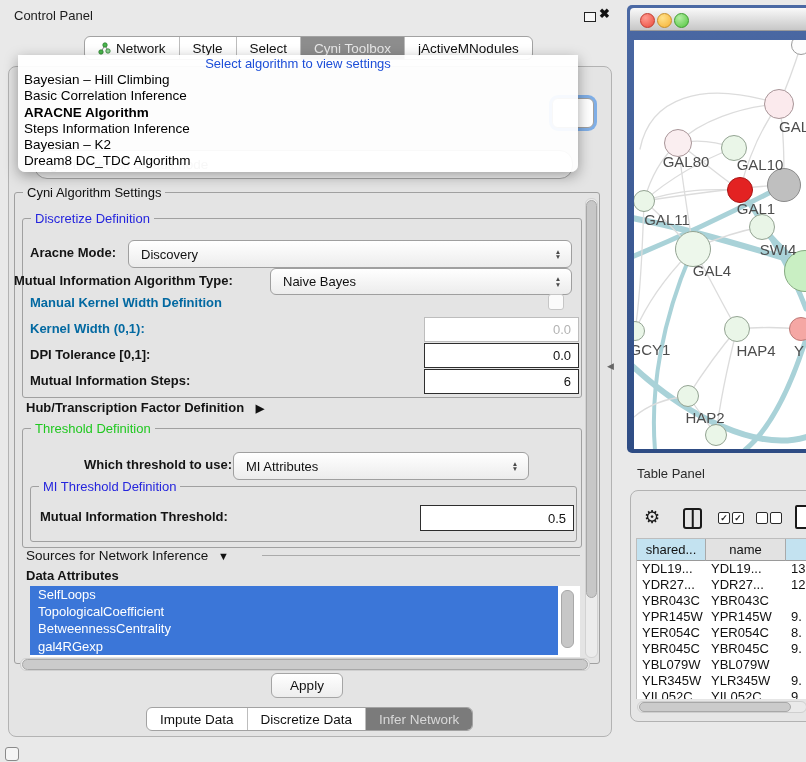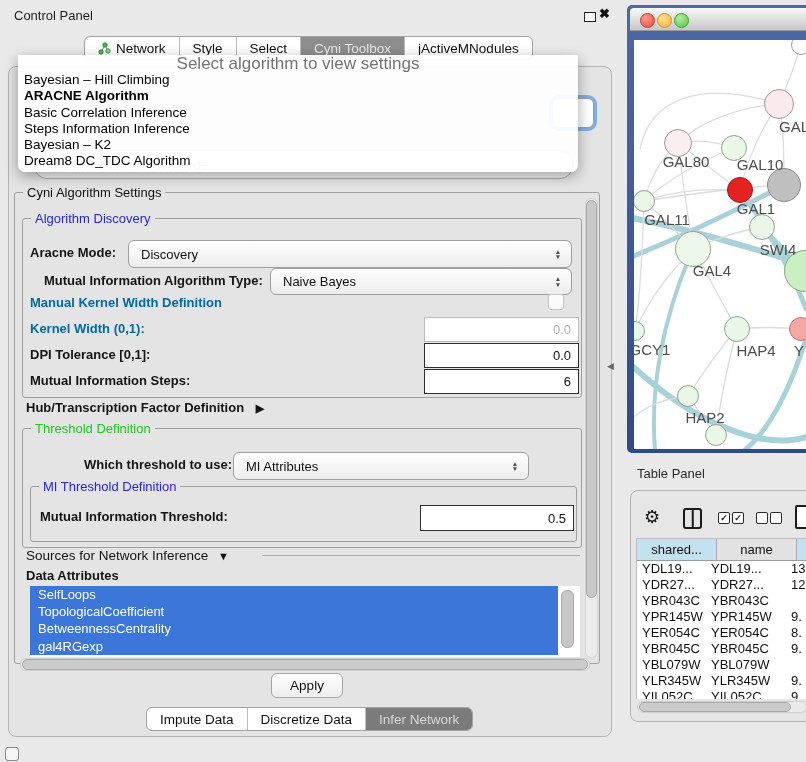--- a/index.html
+++ b/index.html
@@ -51,21 +51,21 @@
 
   
   .vtrack{position:absolute;background:#ececec;border:1px solid #d2d2d2;border-radius:6px}
   .vthumb{position:absolute;background:#c7c7c7;border:1px solid #a8a8a8;border-radius:6px}
   .htrack{position:absolute;background:#eaeaea;border:1px solid #cfcfcf;border-radius:6px}
   .hthumb{position:absolute;background:#cbcbcb;border:1px solid #a8a8a8;border-radius:6px}
 
   
   .popup{left:18px;top:55px;width:560px;height:117px;background:rgba(255,255,255,0.93);
          border-radius:0 0 7px 7px;box-shadow:0 4px 14px rgba(0,0,0,0.35);z-index:10}
-  .popup .ph{height:17px;line-height:17px;text-align:center;color:#737373;font-size:17px}
+  .popup .ph{height:17px;line-height:17px;text-align:center;color:#1d4ed8;font-size:13px}
   .popup .it{height:16.3px;line-height:16.3px;padding-left:6px;font-size:13.5px;color:#000;white-space:nowrap}
   .popup .it.bold{font-weight:bold}
 
   .ghost-combo{left:34px;top:150px;width:537px;height:27px;border:1px solid #a9a9a9;border-radius:13px;
                background:#f4f4f4;z-index:2;display:flex;align-items:center}
   .ghost-combo span{padding-left:15px;font-size:13.5px;color:#8f8f8f}
   .ghost-label{left:28px;top:86px;font-size:13px;color:#555;z-index:2}
   .focus-btn{left:552px;top:98px;width:40px;height:28px;background:#fff;border:1px solid #9f9f9f;
              border-radius:6px;box-shadow:0 0 0 3px #7faee6;z-index:2}
 
@@ -151,49 +151,49 @@
   <div class="abs ghost-label">Inference Algorithm</div>
   <div class="abs focus-btn"></div>
   <div class="abs ghost-combo">
     <span>gal-filtered.sif default node</span>
   </div>
 
   <div class="abs popup">
     <div class="ph">Select algorithm to view settings</div>
     <div id="popup-items">
         <div class="it">Bayesian – Hill Climbing</div>
+        <div class="it">Basic Correlation Inference</div>
         <div class="it bold">ARACNE Algorithm</div>
-        <div class="it">Basic Correlation Inference</div>
         <div class="it">Steps Information Inference</div>
         <div class="it">Bayesian – K2</div>
         <div class="it">Dream8 DC_TDC Algorithm</div>
       </div>
   </div>
 
   <div class="group" style="left:14px;top:192px;width:584px;height:470px">
     <span class="legend">Cyni Algorithm Settings</span>
   </div>
 
   <div class="vtrack" style="left:585px;top:198px;width:11px;height:458px"></div>
   <div class="vthumb" style="left:586px;top:200px;width:9px;height:396px"></div>
 
   <div class="group" style="left:22px;top:218px;width:558px;height:178px">
-    <span class="legend blue">Algorithm Discovery</span>
+    <span class="legend blue">Discretize Definition</span>
   </div>
 
   <div class="lbl" style="left:30px;top:240px;height:26px;line-height:26px">Aracne Mode:</div>
   <div class="combo" style="left:128px;top:240px;width:442px;height:26px">
     <span class="val">Discovery</span>
     <span class="arr">
         <span>▲</span>
         <span>▼</span>
       </span>
   </div>
 
-  <div class="lbl" style="left:44px;top:268px;height:25px;line-height:25px">Mutual Information Algorithm Type:</div>
+  <div class="lbl" style="left:14px;top:268px;height:25px;line-height:25px">Mutual Information Algorithm Type:</div>
   <div class="combo" style="left:270px;top:268px;width:300px;height:25px">
     <span class="val">Naive Bayes</span>
     <span class="arr">
         <span>▲</span>
         <span>▼</span>
       </span>
   </div>
 
   <div class="lbl dis" style="left:30px;top:295px;height:16px;line-height:16px">Manual Kernel Width Definition</div>
   <div class="cb" style="left:548px;top:294px"></div>
@@ -313,21 +313,21 @@
   <div class="abs tp-toolbar-ico gear">⚙</div>
   <div class="abs splitpane"></div>
   <div class="mini-cb" style="left:718px;top:512px">✓</div>
   <div class="mini-cb" style="left:732px;top:512px">✓</div>
   <div class="mini-cb" style="left:756px;top:512px"></div>
   <div class="mini-cb" style="left:770px;top:512px"></div>
   <div class="abs doc-ico"></div>
 
   <div class="abs tbl">
     <div class="tbl-head" id="tbl-head">
-        <div class="hc blue" style="width: 80px;">shared...</div>
+        <div class="hc blue" style="width: 69px;">shared...</div>
         <div class="hc gray" style="width: 80px;">name</div>
         <div class="hc blue" style="width: 60px;">A</div>
       </div>
     <div class="tbl-body" id="tbl-body">
         <div class="trow">
           <div class="tc" style="width: 69px;">YDL19...</div>
           <div class="tc" style="width: 80px;">YDL19...</div>
           <div class="tc" style="width: 60px;">13</div>
         </div>
         <div class="trow">

